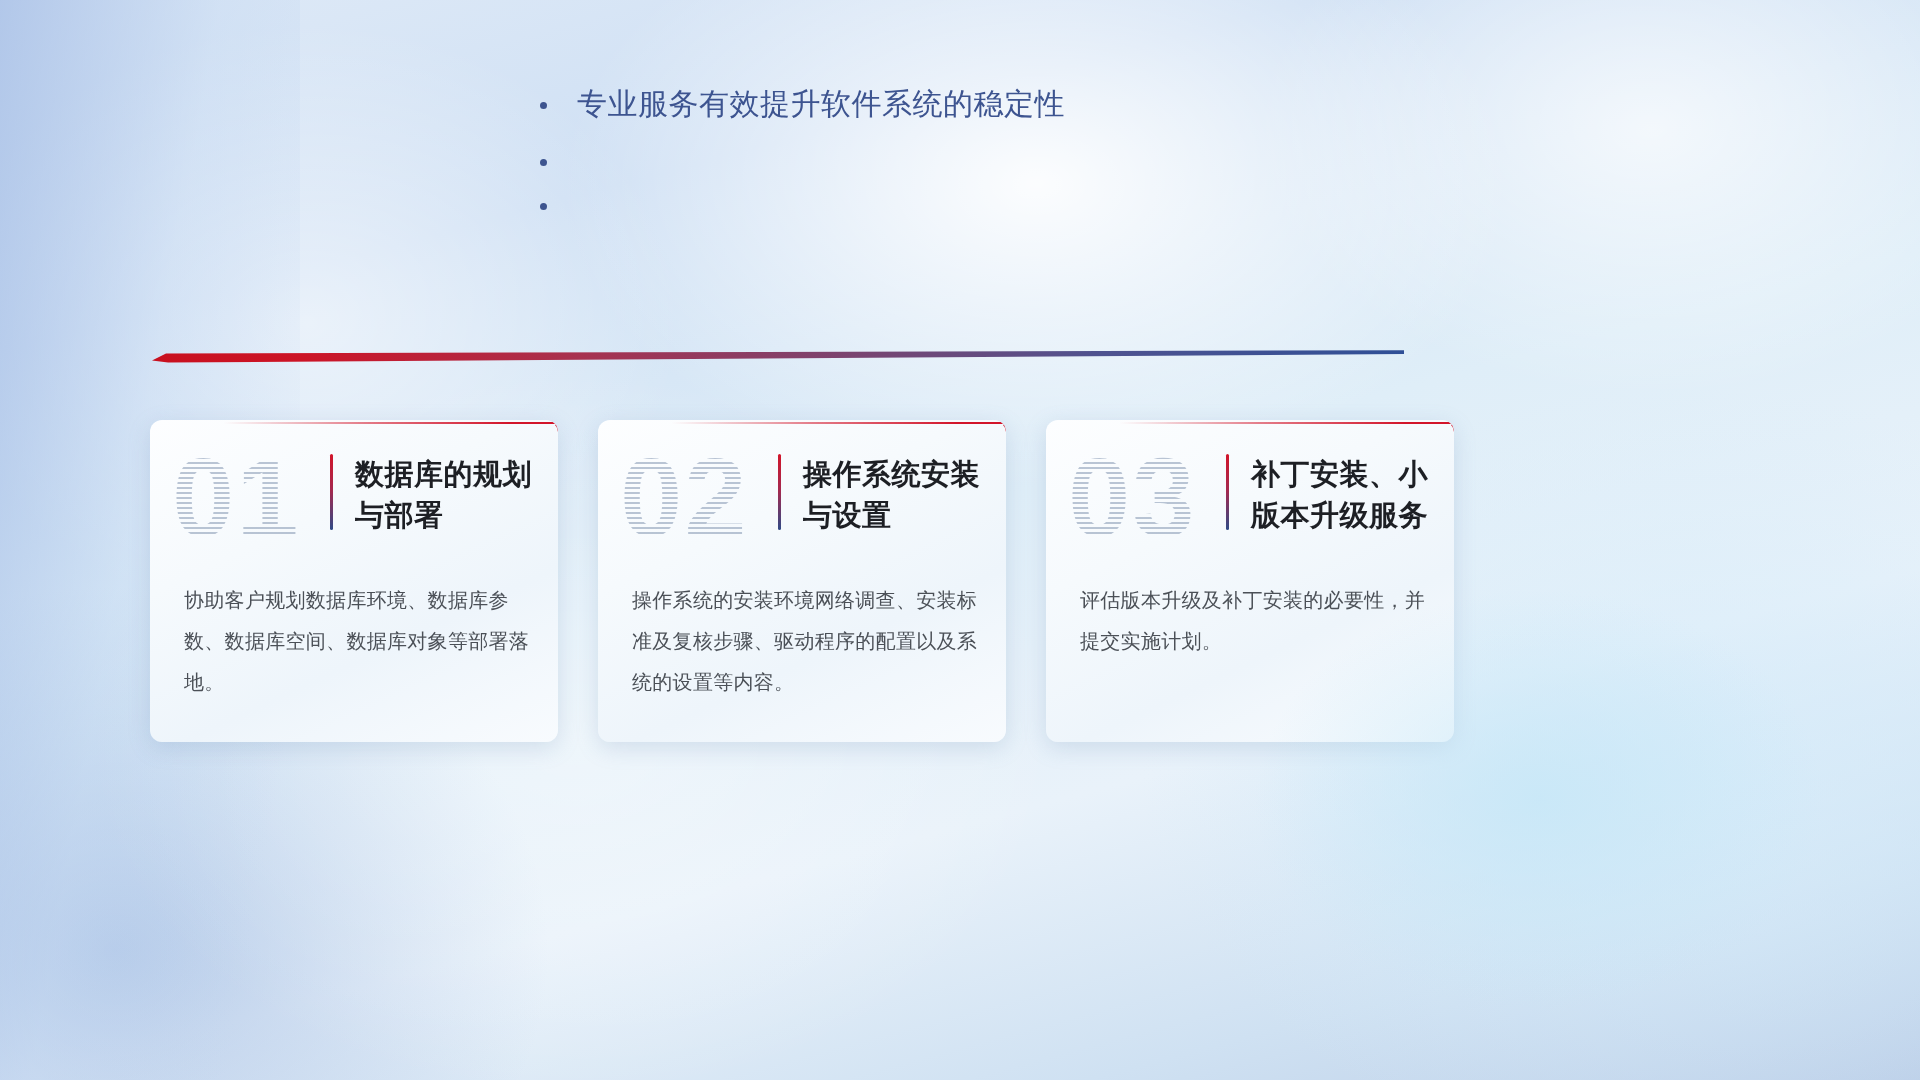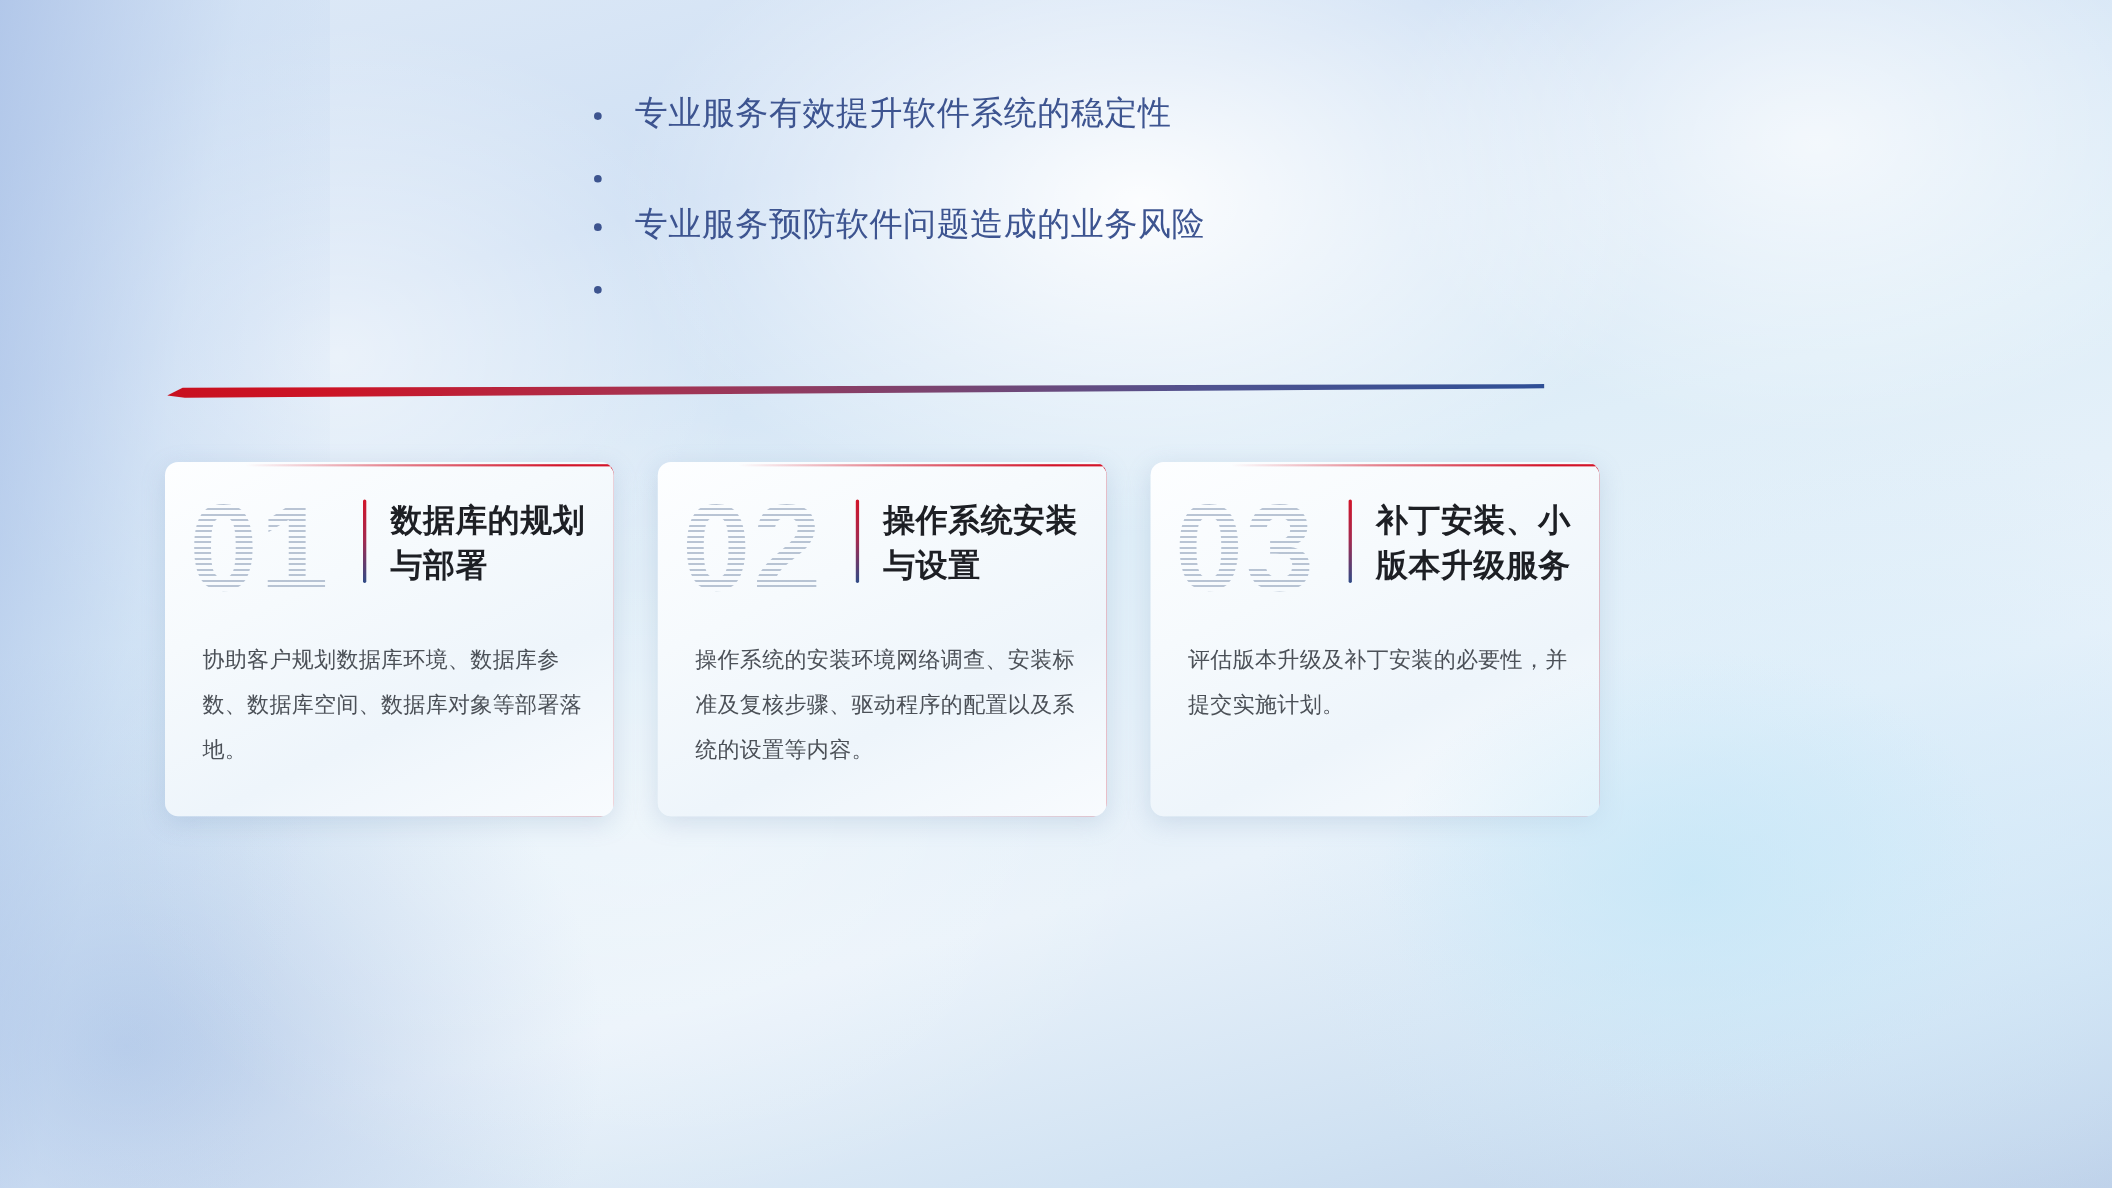--- a/index.html
+++ b/index.html
@@ -108,24 +108,20 @@
 
     <div class="bullet-row">
       <span class="bullet-dot"></span>
       <span class="bullet-text">专业服务有效提升软件系统的稳定性</span>
     </div>
 
     <div class="bullet-row">
       <span class="bullet-dot"></span>
     </div>
 
-    <div class="bullet-row">
-      <span class="bullet-dot"></span>
-      <span class="bullet-text">专业服务预防软件问题造成的业务风险</span>
-    </div>
 
     <div class="bullet-row">
       <span class="bullet-dot"></span>
     </div>
 
   </div>
 
   <div class="divider">
     <svg width="1252" height="13" viewBox="0 0 1252 13" preserveAspectRatio="none">
       <defs>

